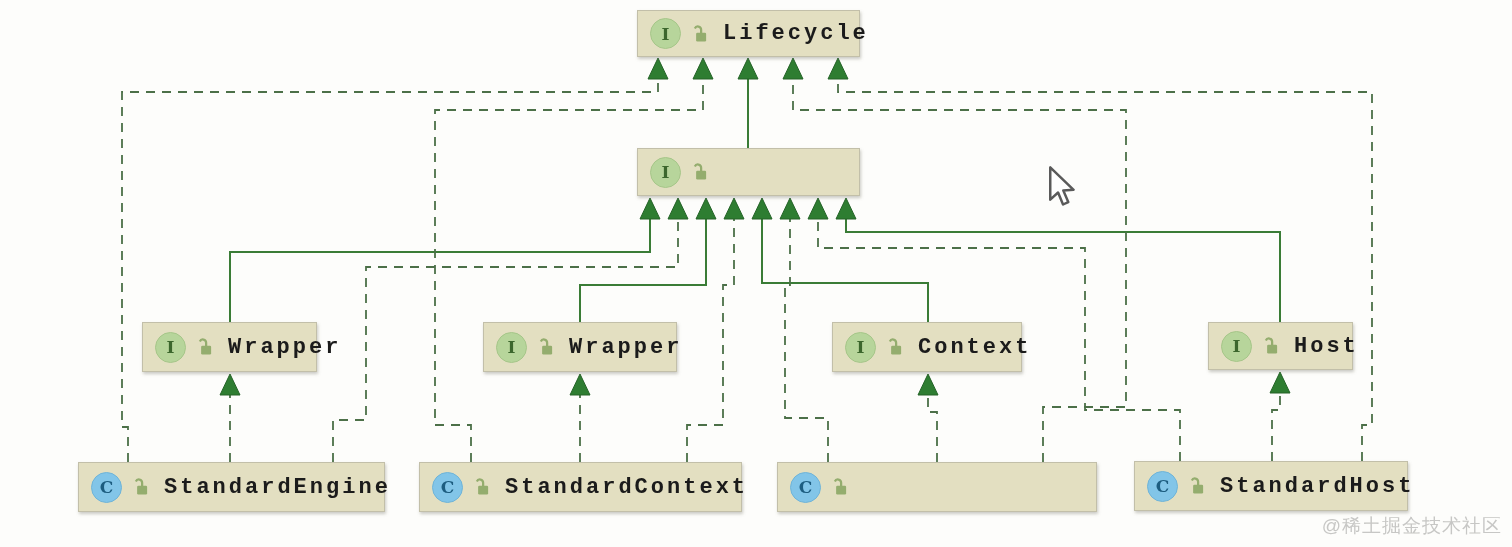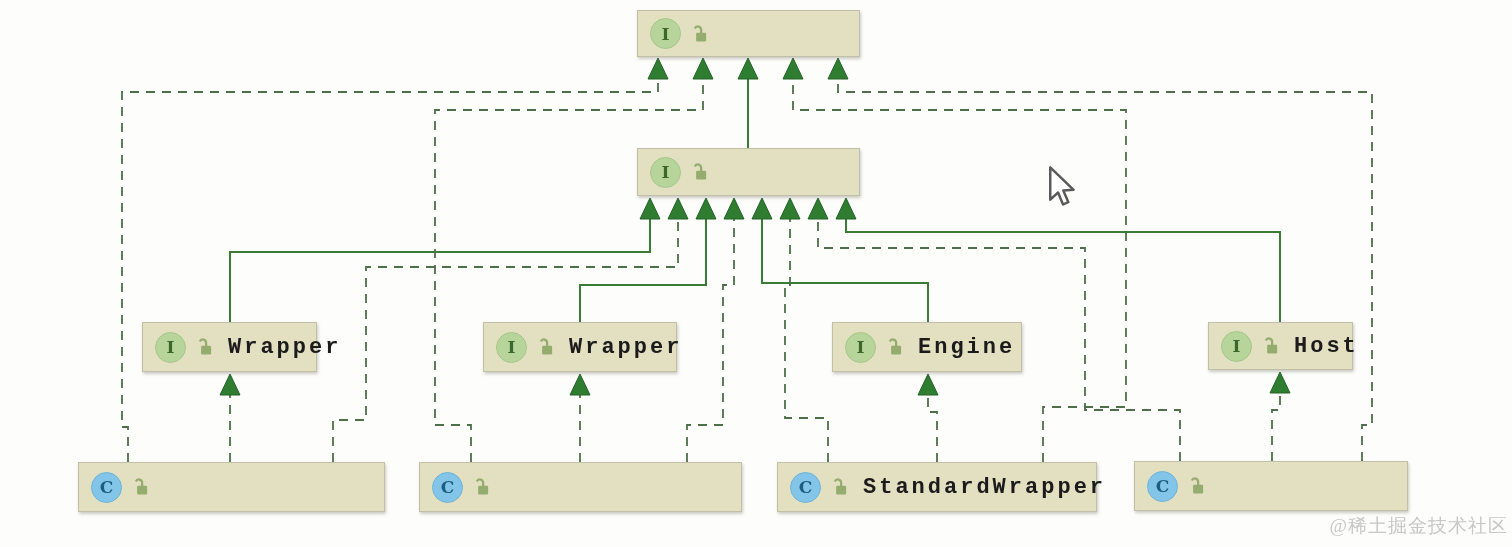--- a/index.html
+++ b/index.html
@@ -22,22 +22,22 @@
   .badge{
     width:29px;height:29px;border-radius:50%;flex:0 0 29px;
     display:flex;align-items:center;justify-content:center;
     font-family:"DejaVu Serif",serif;font-size:17px;font-weight:bold;letter-spacing:0;
   }
   .badge.iface{background:#b7d59b;color:#3c672d;border:1px solid #a6c689;}
   .badge.cls{background:#82c5e8;color:#1d5d80;border:1px solid #6fb4d8;}
   .lock{margin-left:7px;flex:0 0 20px;}
   .nlabel{margin-left:15px;}
   .watermark{
-    position:absolute; right:4px; bottom:8px;
-    font-family:Liberation Serif, serif;
+    position:absolute; right:10px; bottom:8px;
+    font-family:Liberation Sans, sans-serif;
     font-size:19px; color:#c7c7c5; letter-spacing:1px;text-align:center;
   }
   .cursor{position:absolute;left:1046px;top:166px;}
 </style>
 </head>
 <body>
 
 <div class="stage">
 
   <svg class="edges" width="1512" height="547">
@@ -81,20 +81,21 @@
     <polygon class="head" points="928,374 918,395 938,395"></polygon>
     <polygon class="head" points="1280,372 1270,393 1290,393"></polygon>
   </svg>
 
   <div class="node" style="left:637px;top:10px;width:223px;height:47px;">
     <span class="badge iface">I</span>
     <svg class="lock" width="20" height="20" viewBox="0 0 16 16">
         <path d="M10.5 8 V4.6 a2.6 2.6 0 0 0 -5 -1" fill="none" stroke="#94ad6e" stroke-width="1.8"></path>
         <rect x="6.5" y="7" width="8" height="7" rx="1" fill="#94ad6e"></rect>
       </svg>
+    <span class="nlabel">Lifecycle</span>
   </div>
 
   <div class="node" style="left:637px;top:148px;width:223px;height:48px;">
     <span class="badge iface">I</span>
     <svg class="lock" width="20" height="20" viewBox="0 0 16 16">
         <path d="M10.5 8 V4.6 a2.6 2.6 0 0 0 -5 -1" fill="none" stroke="#94ad6e" stroke-width="1.8"></path>
         <rect x="6.5" y="7" width="8" height="7" rx="1" fill="#94ad6e"></rect>
       </svg>
   </div>
 
@@ -115,63 +116,65 @@
       </svg>
     <span class="nlabel">Wrapper</span>
   </div>
 
   <div class="node" style="left:832px;top:322px;width:190px;height:50px;">
     <span class="badge iface">I</span>
     <svg class="lock" width="20" height="20" viewBox="0 0 16 16">
         <path d="M10.5 8 V4.6 a2.6 2.6 0 0 0 -5 -1" fill="none" stroke="#94ad6e" stroke-width="1.8"></path>
         <rect x="6.5" y="7" width="8" height="7" rx="1" fill="#94ad6e"></rect>
       </svg>
-    <span class="nlabel">Engine</span>
+    <span class="nlabel">Context</span>
   </div>
 
   <div class="node" style="left:1208px;top:322px;width:145px;height:48px;">
     <span class="badge iface">I</span>
     <svg class="lock" width="20" height="20" viewBox="0 0 16 16">
         <path d="M10.5 8 V4.6 a2.6 2.6 0 0 0 -5 -1" fill="none" stroke="#94ad6e" stroke-width="1.8"></path>
         <rect x="6.5" y="7" width="8" height="7" rx="1" fill="#94ad6e"></rect>
       </svg>
     <span class="nlabel">Host</span>
   </div>
 
   <div class="node" style="left:78px;top:462px;width:307px;height:50px;">
     <span class="badge cls">C</span>
     <svg class="lock" width="20" height="20" viewBox="0 0 16 16">
         <path d="M10.5 8 V4.6 a2.6 2.6 0 0 0 -5 -1" fill="none" stroke="#94ad6e" stroke-width="1.8"></path>
         <rect x="6.5" y="7" width="8" height="7" rx="1" fill="#94ad6e"></rect>
       </svg>
+    <span class="nlabel">StandardEngine</span>
   </div>
 
   <div class="node" style="left:419px;top:462px;width:323px;height:50px;">
     <span class="badge cls">C</span>
     <svg class="lock" width="20" height="20" viewBox="0 0 16 16">
         <path d="M10.5 8 V4.6 a2.6 2.6 0 0 0 -5 -1" fill="none" stroke="#94ad6e" stroke-width="1.8"></path>
         <rect x="6.5" y="7" width="8" height="7" rx="1" fill="#94ad6e"></rect>
       </svg>
+    <span class="nlabel">StandardContext</span>
   </div>
 
   <div class="node" style="left:777px;top:462px;width:320px;height:50px;">
     <span class="badge cls">C</span>
     <svg class="lock" width="20" height="20" viewBox="0 0 16 16">
         <path d="M10.5 8 V4.6 a2.6 2.6 0 0 0 -5 -1" fill="none" stroke="#94ad6e" stroke-width="1.8"></path>
         <rect x="6.5" y="7" width="8" height="7" rx="1" fill="#94ad6e"></rect>
       </svg>
-    <span class="nlabel">StandardWrapper</span>
   </div>
 
   <div class="node" style="left:1134px;top:461px;width:274px;height:50px;">
     <span class="badge cls">C</span>
     <svg class="lock" width="20" height="20" viewBox="0 0 16 16">
         <path d="M10.5 8 V4.6 a2.6 2.6 0 0 0 -5 -1" fill="none" stroke="#94ad6e" stroke-width="1.8"></path>
         <rect x="6.5" y="7" width="8" height="7" rx="1" fill="#94ad6e"></rect>
       </svg>
+    <span class="nlabel">StandardHost</span>
   </div>
 
   <svg class="cursor" width="36" height="44" viewBox="0 0 26 32">
     <path d="M3 1 L3 24.5 L8.7 19.3 L12.3 28 L16.1 26.2 L12.5 17.8 L20 17.3 Z" fill="#ffffff" stroke="#5a5a5a" stroke-width="1.8" stroke-linejoin="round"></path>
   </svg>
 
   <div class="watermark">@稀土掘金技术社区</div>
 </div>
 
 </body></html>

